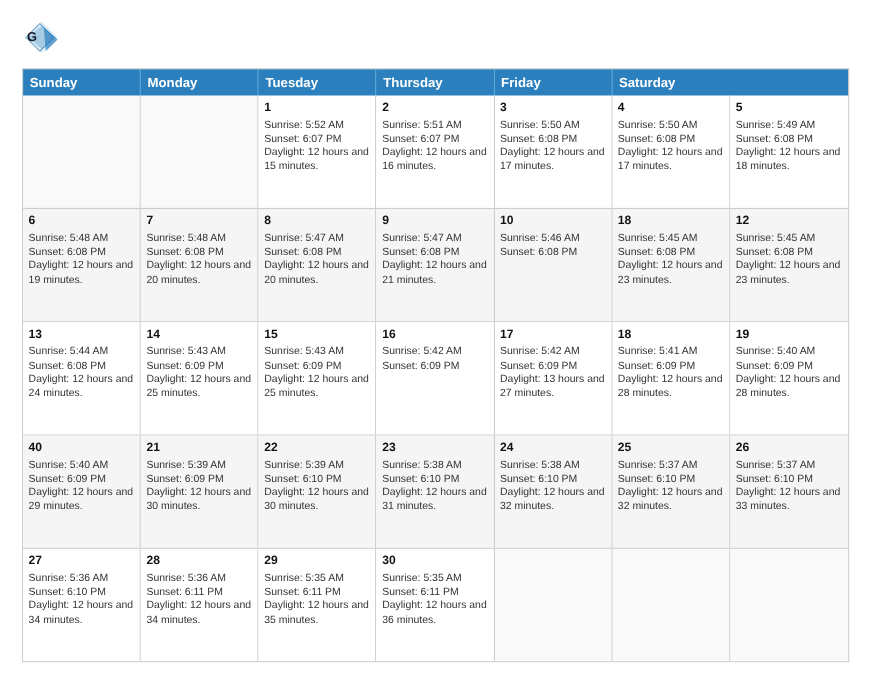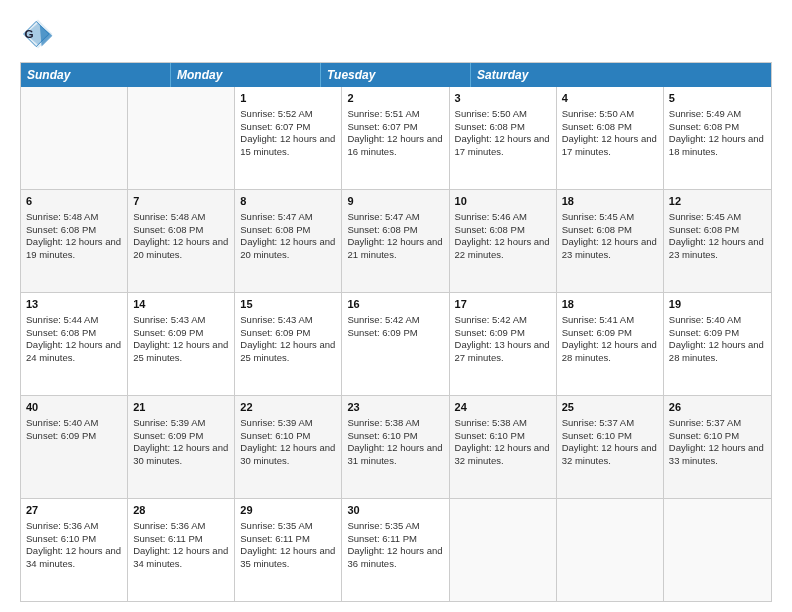--- a/index.html
+++ b/index.html
@@ -55,23 +55,22 @@
       color: #333;
     }
     .calendar {
       flex: 1;
       display: flex;
       flex-direction: column;
       border: 1px solid #ccc;
     }
     .cal-header {
       display: grid;
-      grid-template-columns: repeat(5, 1fr);
+      grid-template-columns: repeat(7, 1fr);
       background: #2b7fbd;
-      font-style: italic;
     }
     .cal-header-cell {
       color: #fff;
       font-size: 12px;
       font-weight: bold;
       padding: 5px 6px;
       text-align: left;
       border-right: 1px solid #5aaada;
     }
     .cal-header-cell:last-child { border-right: none; }
@@ -130,20 +129,22 @@
       <div class="main-title"></div>
       <div class="subtitle"></div>
     </div>
   </div>
 
   <div class="calendar">
     <div class="cal-header">
     <div class="cal-header-cell">Sunday</div>
         <div class="cal-header-cell">Monday</div>
         <div class="cal-header-cell">Tuesday</div>
+        <div class="cal-header-cell">Thursday</div>
+        <div class="cal-header-cell">Friday</div>
         <div class="cal-header-cell">Saturday</div>
       </div>
     <div class="cal-body">
     <div class="cal-row">
           <div class="cal-cell empty"></div>
           <div class="cal-cell empty"></div>
           <div class="cal-cell">
             <span class="day-num">1</span>
             <div>Sunrise: 5:52 AM</div>
             <div>Sunset: 6:07 PM</div>
@@ -196,21 +197,20 @@
           <div class="cal-cell">
             <span class="day-num">9</span>
             <div>Sunrise: 5:47 AM</div>
             <div>Sunset: 6:08 PM</div>
             <div>Daylight: 12 hours and 21 minutes.</div>
           </div>
           <div class="cal-cell">
             <span class="day-num">10</span>
             <div>Sunrise: 5:46 AM</div>
             <div>Sunset: 6:08 PM</div>
-            <div>Daylight: 12 hours and 22 minutes.</div>
           </div>
           <div class="cal-cell">
             <span class="day-num">18</span>
             <div>Sunrise: 5:45 AM</div>
             <div>Sunset: 6:08 PM</div>
             <div>Daylight: 12 hours and 23 minutes.</div>
           </div>
           <div class="cal-cell">
             <span class="day-num">12</span>
             <div>Sunrise: 5:45 AM</div>
@@ -259,20 +259,21 @@
             <div>Sunrise: 5:40 AM</div>
             <div>Sunset: 6:09 PM</div>
             <div>Daylight: 12 hours and 28 minutes.</div>
           </div>
         </div>
         <div class="cal-row row-alt">
           <div class="cal-cell">
             <span class="day-num">40</span>
             <div>Sunrise: 5:40 AM</div>
             <div>Sunset: 6:09 PM</div>
+            <div>Daylight: 12 hours and 29 minutes.</div>
           </div>
           <div class="cal-cell">
             <span class="day-num">21</span>
             <div>Sunrise: 5:39 AM</div>
             <div>Sunset: 6:09 PM</div>
             <div>Daylight: 12 hours and 30 minutes.</div>
           </div>
           <div class="cal-cell">
             <span class="day-num">22</span>
             <div>Sunrise: 5:39 AM</div>

